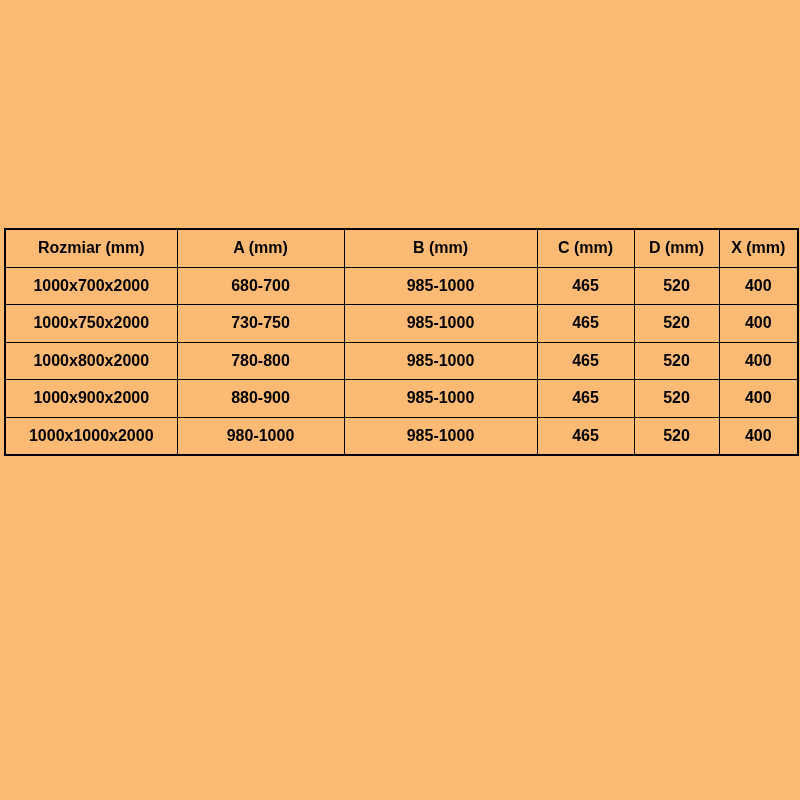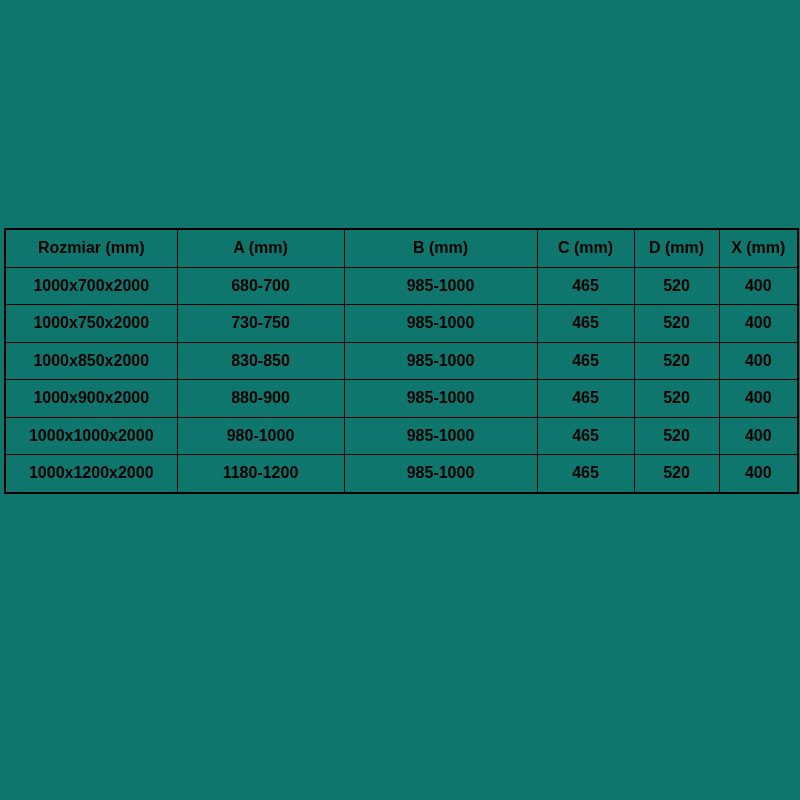--- a/index.html
+++ b/index.html
@@ -10,21 +10,21 @@
   body {
     width: 800px;
     height: 800px;
     position: relative;
     font-family: "Liberation Sans", sans-serif;
     color: #000000;
   }
   .page {
     position: absolute;
     inset: 0;
-    background: #0f766e;
+    background: #fdba74;
   }
   table.spec-table {
     position: absolute;
     left: 4px;
     top: 228px;
     width: 793px;
     border-collapse: collapse;
     table-layout: fixed;
     border: 2px solid #000000;
     font-size: 16px;
@@ -84,22 +84,22 @@
       </tr>
       <tr>
         <td>1000x750x2000</td>
         <td>730-750</td>
         <td>985-1000</td>
         <td>465</td>
         <td>520</td>
         <td>400</td>
       </tr>
       <tr>
-        <td>1000x850x2000</td>
-        <td>830-850</td>
+        <td>1000x800x2000</td>
+        <td>780-800</td>
         <td>985-1000</td>
         <td>465</td>
         <td>520</td>
         <td>400</td>
       </tr>
       <tr>
         <td>1000x900x2000</td>
         <td>880-900</td>
         <td>985-1000</td>
         <td>465</td>
@@ -107,23 +107,15 @@
         <td>400</td>
       </tr>
       <tr>
         <td>1000x1000x2000</td>
         <td>980-1000</td>
         <td>985-1000</td>
         <td>465</td>
         <td>520</td>
         <td>400</td>
       </tr>
-      <tr>
-        <td>1000x1200x2000</td>
-        <td>1180-1200</td>
-        <td>985-1000</td>
-        <td>465</td>
-        <td>520</td>
-        <td>400</td>
-      </tr>
     </tbody>
   </table>
 </div>
 
 </body></html>

